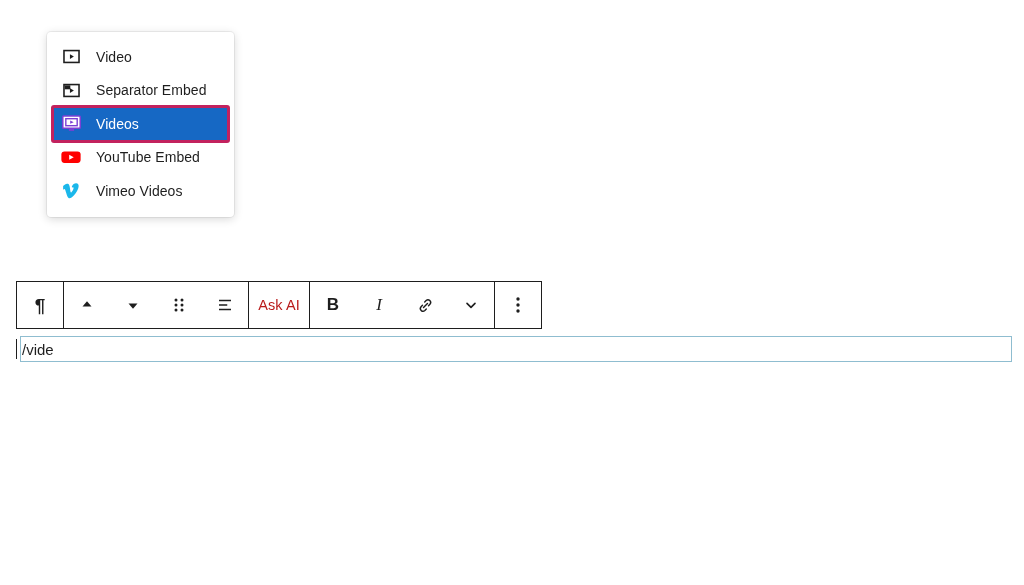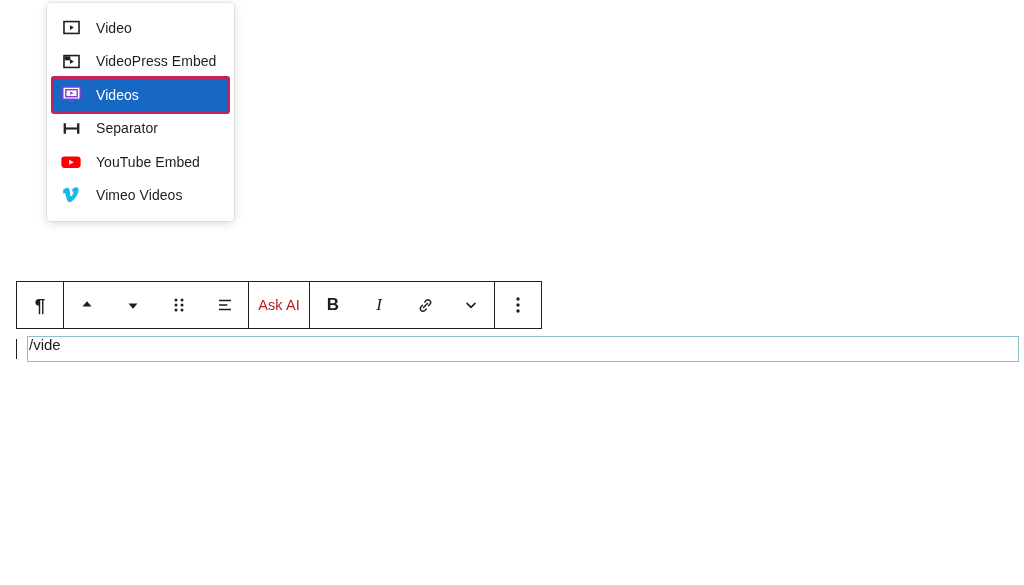--- a/index.html
+++ b/index.html
@@ -65,28 +65,29 @@
   .tb-italic {
     font-size: 17px;
     font-style: italic;
     font-family: "Liberation Serif", serif;
   }
   .tb-icon svg { display: block; }
 
   
   .para-input {
     position: absolute;
-    left: 27px;
+    left: 20px;
     top: 336px;
     width: 992px;
     height: 26px;
     border: 1px solid #8fbdd0;
     box-sizing: border-box;
     background: #ffffff;
     display: flex;
+    align-items: center;
     z-index: 5;
   }
   .para-text {
     position: relative;
     font-size: 15px;
     color: #1e1e1e;
     padding-left: 1px;
     line-height: 1;
     white-space: pre;
   }
@@ -97,21 +98,21 @@
     width: 1px;
     height: 20px;
     background: #1e1e1e;
     z-index: 6;
   }
 
   
   .inserter {
     position: absolute;
     left: 47px;
-    top: 3px;
+    top: 32px;
     width: 187px;
     background: #ffffff;
     border-radius: 4px;
     box-shadow: 0 2px 10px rgba(0,0,0,.16), 0 0 0 1px rgba(0,0,0,.06);
     padding: 8px 0 9px 0;
     box-sizing: border-box;
     z-index: 40;
   }
   .ins-item {
     position: relative;
@@ -253,46 +254,36 @@
     </div>
 
     <div class="ins-item">
       <span class="ins-icon">
         <svg width="19" height="19" viewBox="0 0 24 24">
           <rect x="2.5" y="4.5" width="19" height="15" fill="none" stroke="#1e1e1e" stroke-width="2"></rect>
           <path d="M3.5 5.5h7v5h-7z" fill="#1e1e1e"></path>
           <path d="M10 9l5 3-5 3z" fill="#1e1e1e"></path>
         </svg>
       </span>
-      <span class="ins-label">VideoPress Embed</span>
+      <span class="ins-label">Separator Embed</span>
     </div>
 
     <div class="ins-item selected">
       <span class="ins-icon">
         <svg width="21" height="21" viewBox="0 0 24 24">
           <rect x="2" y="3.5" width="20" height="14" rx="1" fill="#ffffff" stroke="#7b3fd4" stroke-width="1.8"></rect>
           <rect x="5.5" y="6.5" width="13" height="8" fill="none" stroke="#7b3fd4" stroke-width="1.6"></rect>
           <path d="M10.5 8.6l4 1.9-4 1.9z" fill="#7b3fd4"></path>
           <rect x="9" y="18.2" width="6" height="2.2" fill="#7b3fd4"></rect>
         </svg>
       </span>
       <span class="ins-label">Videos</span>
     </div>
 
 
-    <div class="ins-item">
-      <span class="ins-icon">
-        <svg width="21" height="21" viewBox="0 0 24 24">
-          <rect x="3" y="6" width="2.6" height="12" fill="#1e1e1e"></rect>
-          <rect x="18.4" y="6" width="2.6" height="12" fill="#1e1e1e"></rect>
-          <rect x="5" y="10.8" width="14" height="2.4" fill="#1e1e1e"></rect>
-        </svg>
-      </span>
-      <span class="ins-label">Separator</span>
-    </div>
 
 
     <div class="ins-item">
       <span class="ins-icon">
         <svg width="22" height="22" viewBox="0 0 24 24">
           <rect x="1.5" y="6" width="21" height="12.5" rx="3.4" fill="#ff0000"></rect>
           <path d="M10 9.6l5 2.65-5 2.65z" fill="#ffffff"></path>
         </svg>
       </span>
       <span class="ins-label">YouTube Embed</span>

